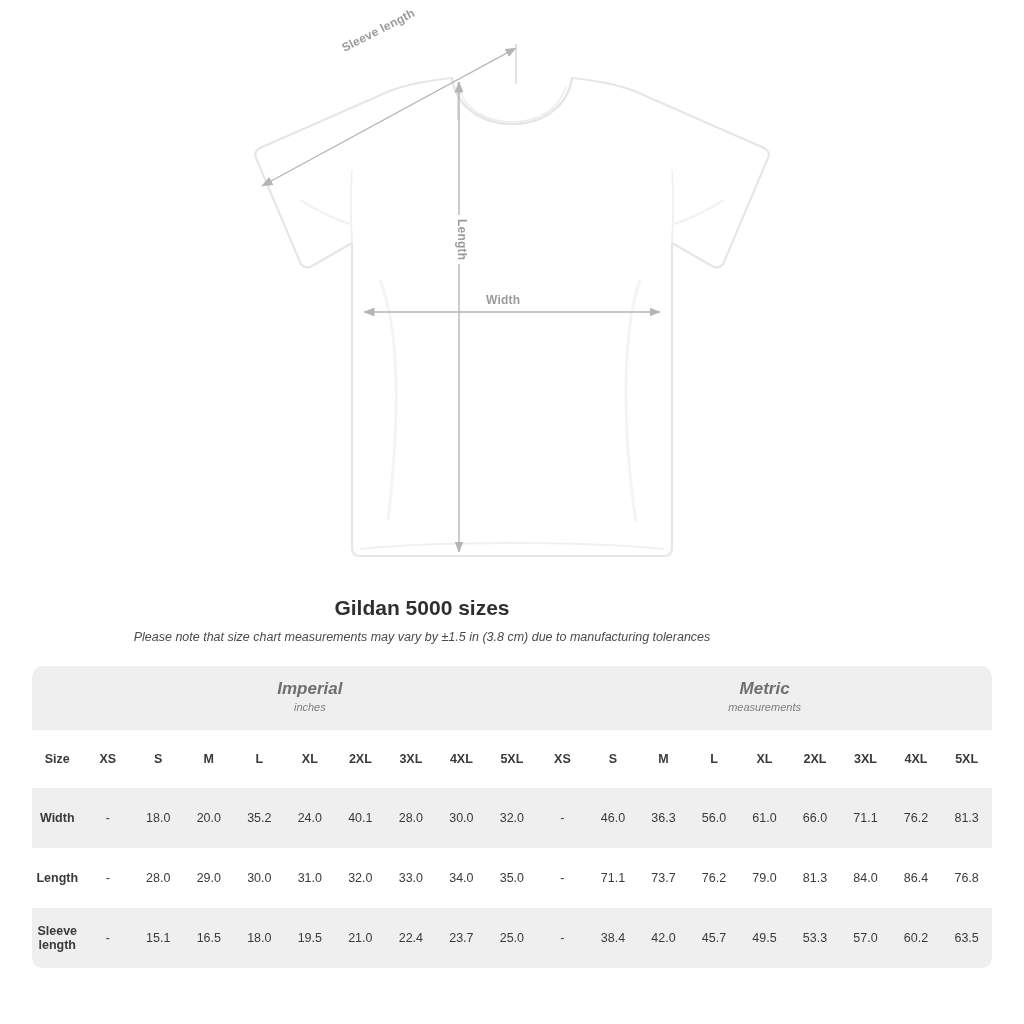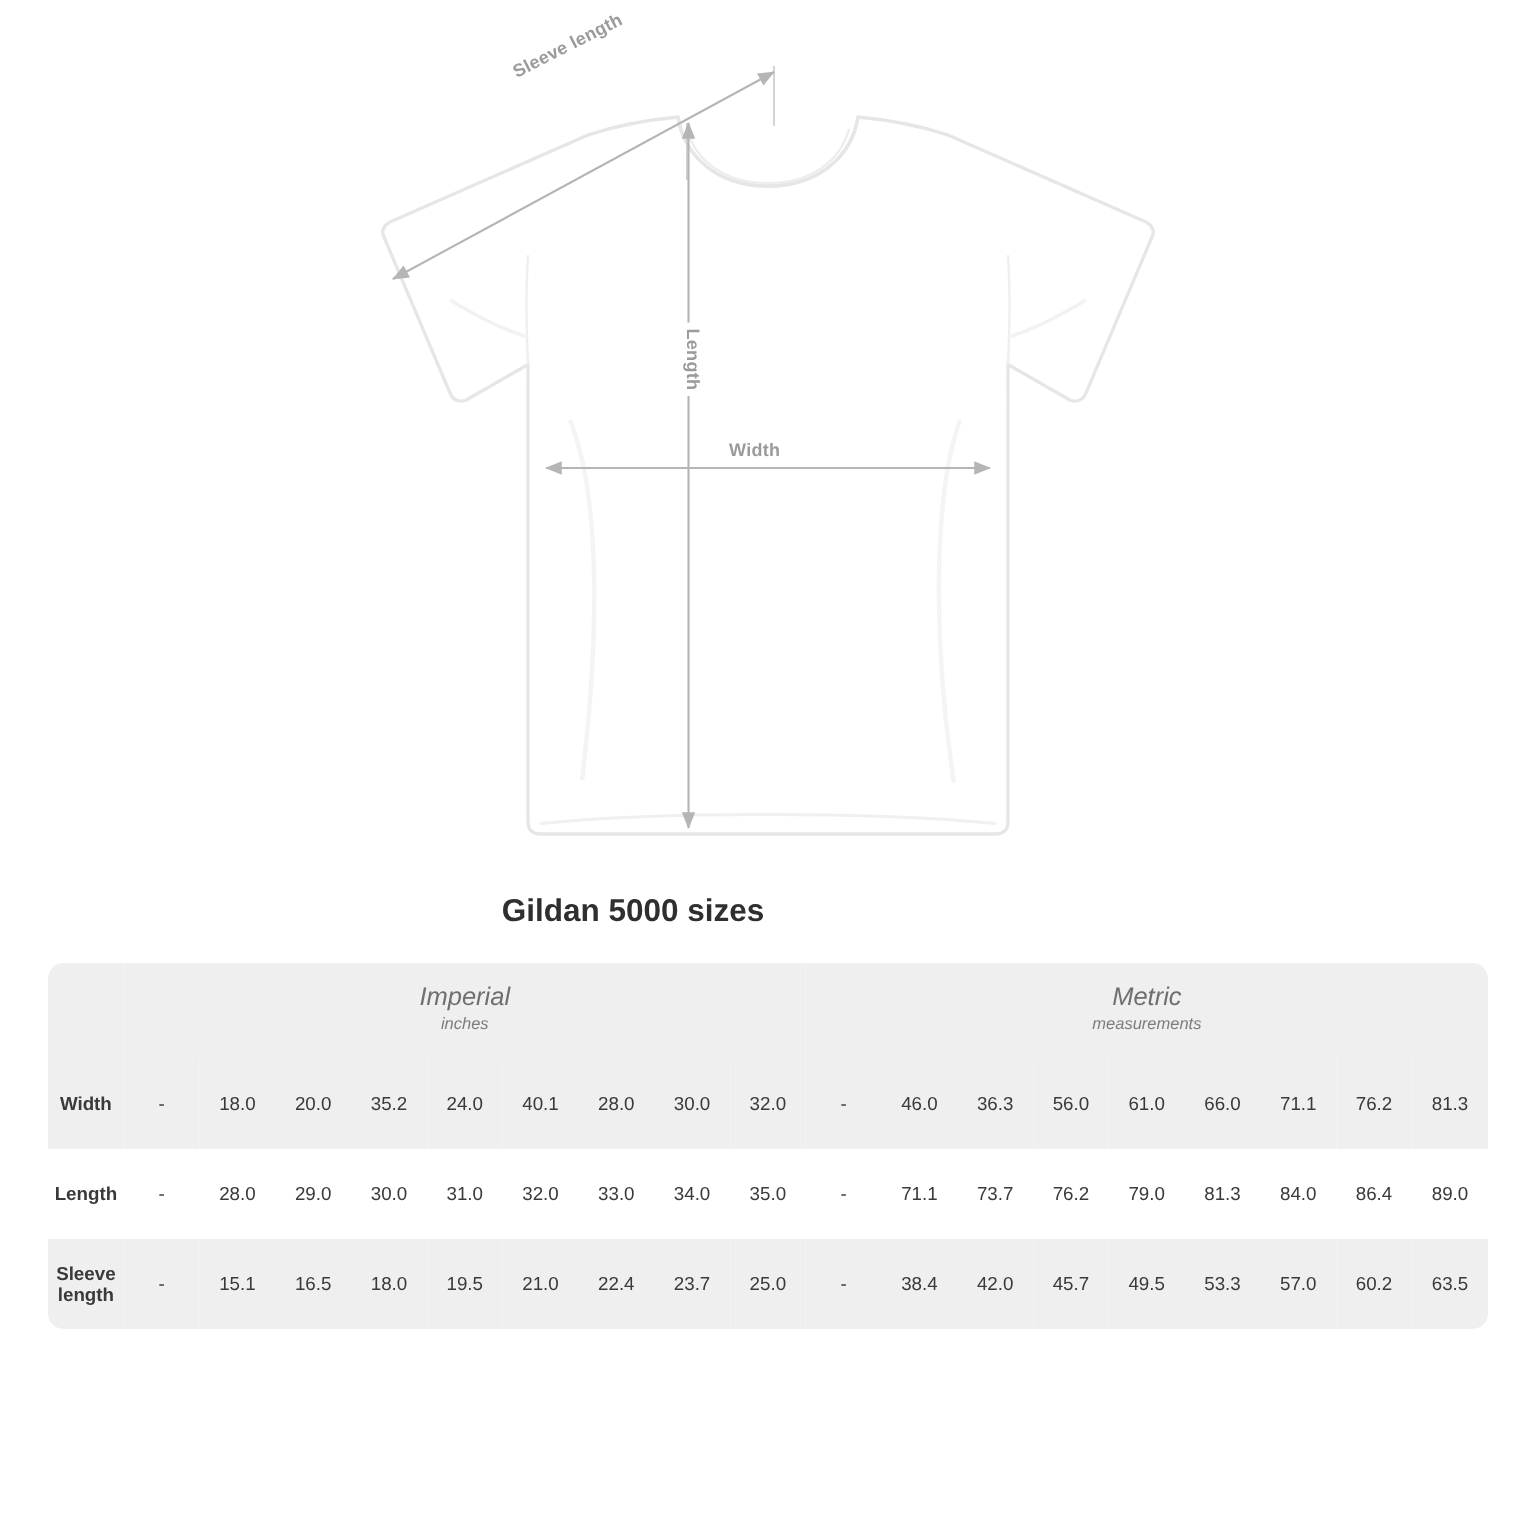--- a/index.html
+++ b/index.html
@@ -94,21 +94,21 @@
   }
   
   .sys-row td {
     background: #efefef;
     height: 62px;
     vertical-align: middle;
   }
   .sys-name {
     font-size: 17px;
     font-style: italic;
-    font-weight: normal;
+    font-weight: bold;
     color: #6f6f6f;
     line-height: 1.2;
   }
   .sys-unit {
     font-size: 11px;
     font-style: italic;
     color: #7d7d7d;
     line-height: 1.6;
   }
   .size-row td {
@@ -213,38 +213,60 @@
 
   <div class="dim-label" id="lbl-sleeve">Sleeve length</div>
 
   <div class="dim-label" id="lbl-length">Length</div>
 
   <div class="dim-label" id="lbl-width">Width</div>
 </div>
 
 <div class="title-block">
   <h1 class="chart-title">Gildan 5000 sizes</h1>
+  <p class="chart-note">Please note that size chart measurements may vary by ±1.5 in (3.8 cm) due to manufacturing tolerances</p>
 </div>
 
 <div class="table-wrap">
   <table class="size-table">
     <tbody>
 
       <tr class="sys-row">
         <td class="corner-tl"></td>
         <td colspan="9">
           <div class="sys-name">Imperial</div>
           <div class="sys-unit">inches</div>
         </td>
         <td colspan="9" class="corner-tr">
           <div class="sys-name">Metric</div>
           <div class="sys-unit">measurements</div>
         </td>
       </tr>
 
+      <tr class="size-row">
+        <td class="rowhead">Size</td>
+        <td class="cell">XS</td>
+        <td class="cell">S</td>
+        <td class="cell">M</td>
+        <td class="cell">L</td>
+        <td class="cell">XL</td>
+        <td class="cell">2XL</td>
+        <td class="cell">3XL</td>
+        <td class="cell">4XL</td>
+        <td class="cell">5XL</td>
+        <td class="cell">XS</td>
+        <td class="cell">S</td>
+        <td class="cell">M</td>
+        <td class="cell">L</td>
+        <td class="cell">XL</td>
+        <td class="cell">2XL</td>
+        <td class="cell">3XL</td>
+        <td class="cell">4XL</td>
+        <td class="cell">5XL</td>
+      </tr>
 
       <tr class="data-row shaded">
         <td class="rowhead">Width</td>
         <td class="cell">-</td>
         <td class="cell">18.0</td>
         <td class="cell">20.0</td>
         <td class="cell">35.2</td>
         <td class="cell">24.0</td>
         <td class="cell">40.1</td>
         <td class="cell">28.0</td>
@@ -273,21 +295,21 @@
         <td class="cell">34.0</td>
         <td class="cell">35.0</td>
         <td class="cell">-</td>
         <td class="cell">71.1</td>
         <td class="cell">73.7</td>
         <td class="cell">76.2</td>
         <td class="cell">79.0</td>
         <td class="cell">81.3</td>
         <td class="cell">84.0</td>
         <td class="cell">86.4</td>
-        <td class="cell">89.0</td>
+        <td class="cell">76.8</td>
       </tr>
 
       <tr class="data-row shaded">
         <td class="rowhead corner-bl">Sleeve length</td>
         <td class="cell">-</td>
         <td class="cell">15.1</td>
         <td class="cell">16.5</td>
         <td class="cell">18.0</td>
         <td class="cell">19.5</td>
         <td class="cell">21.0</td>

